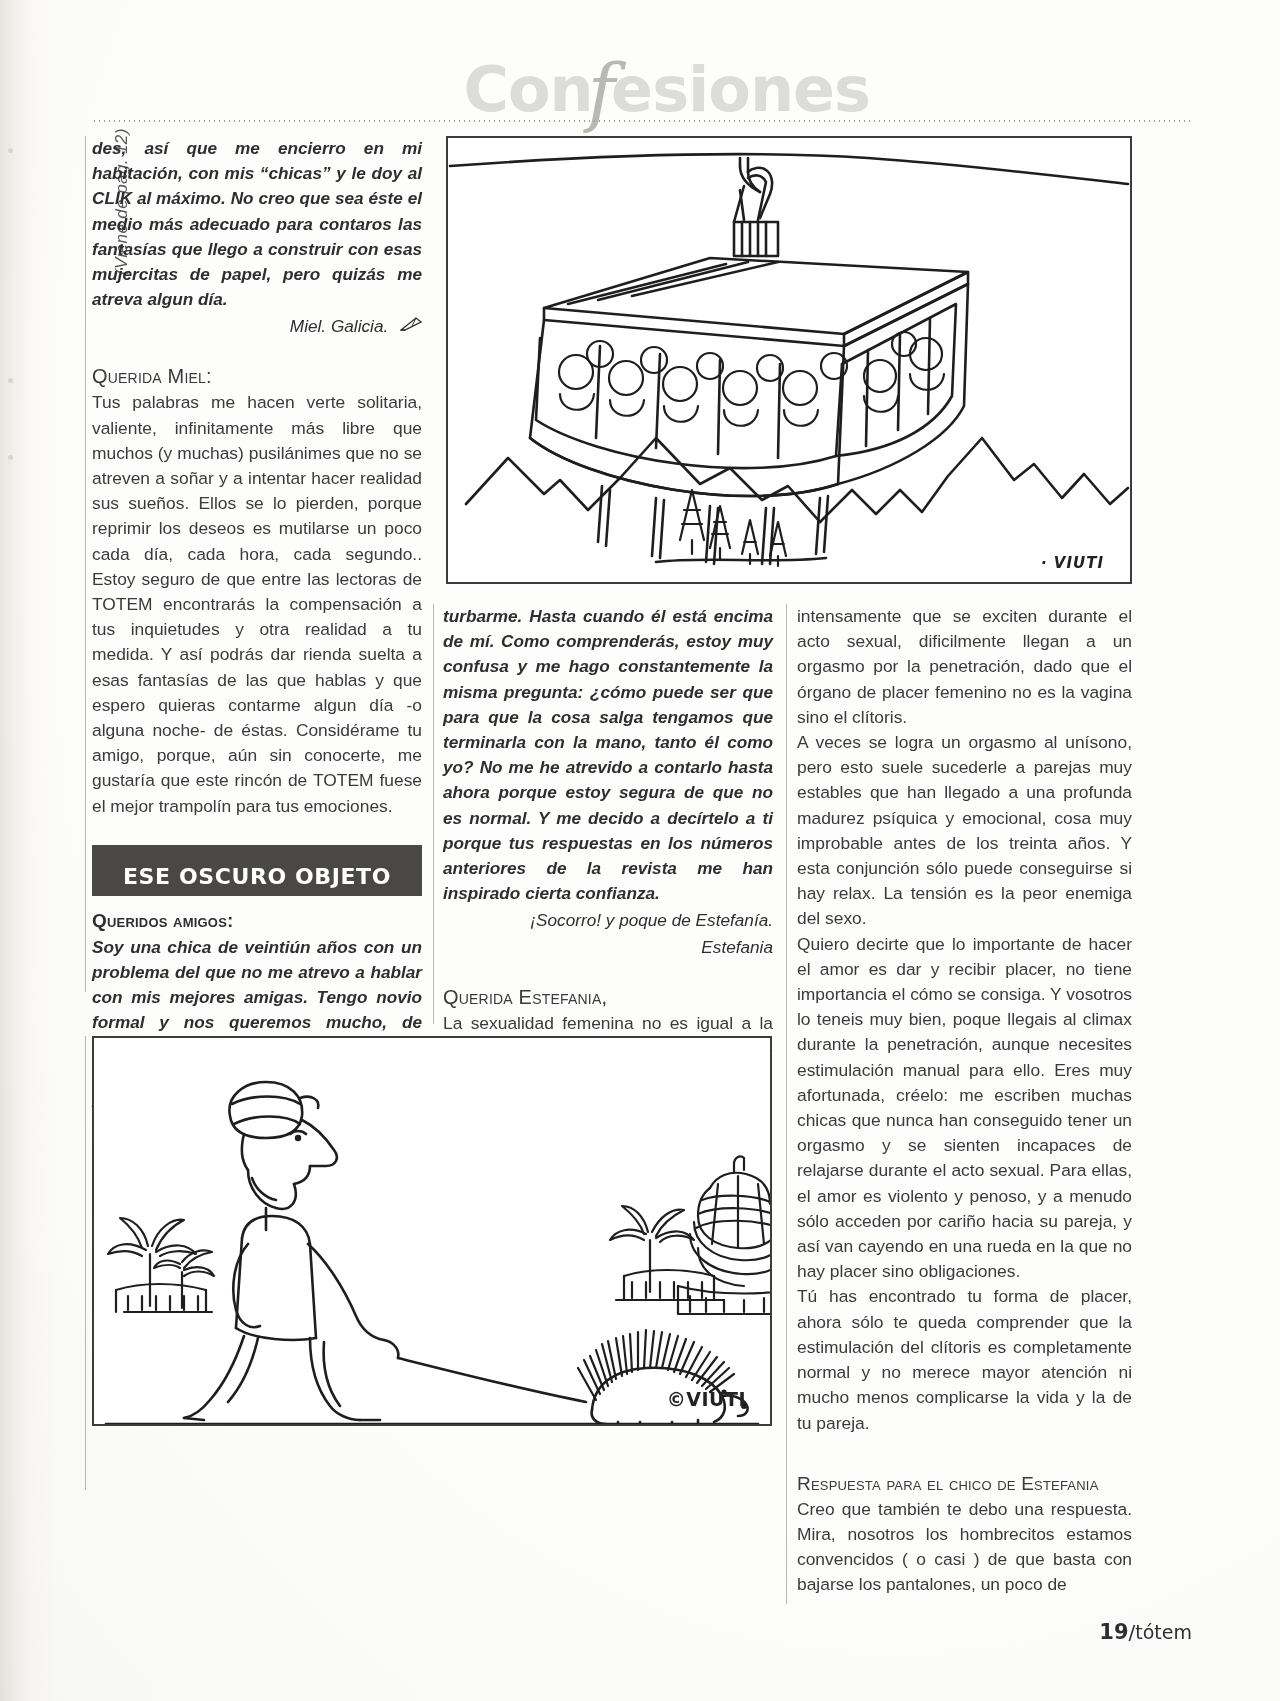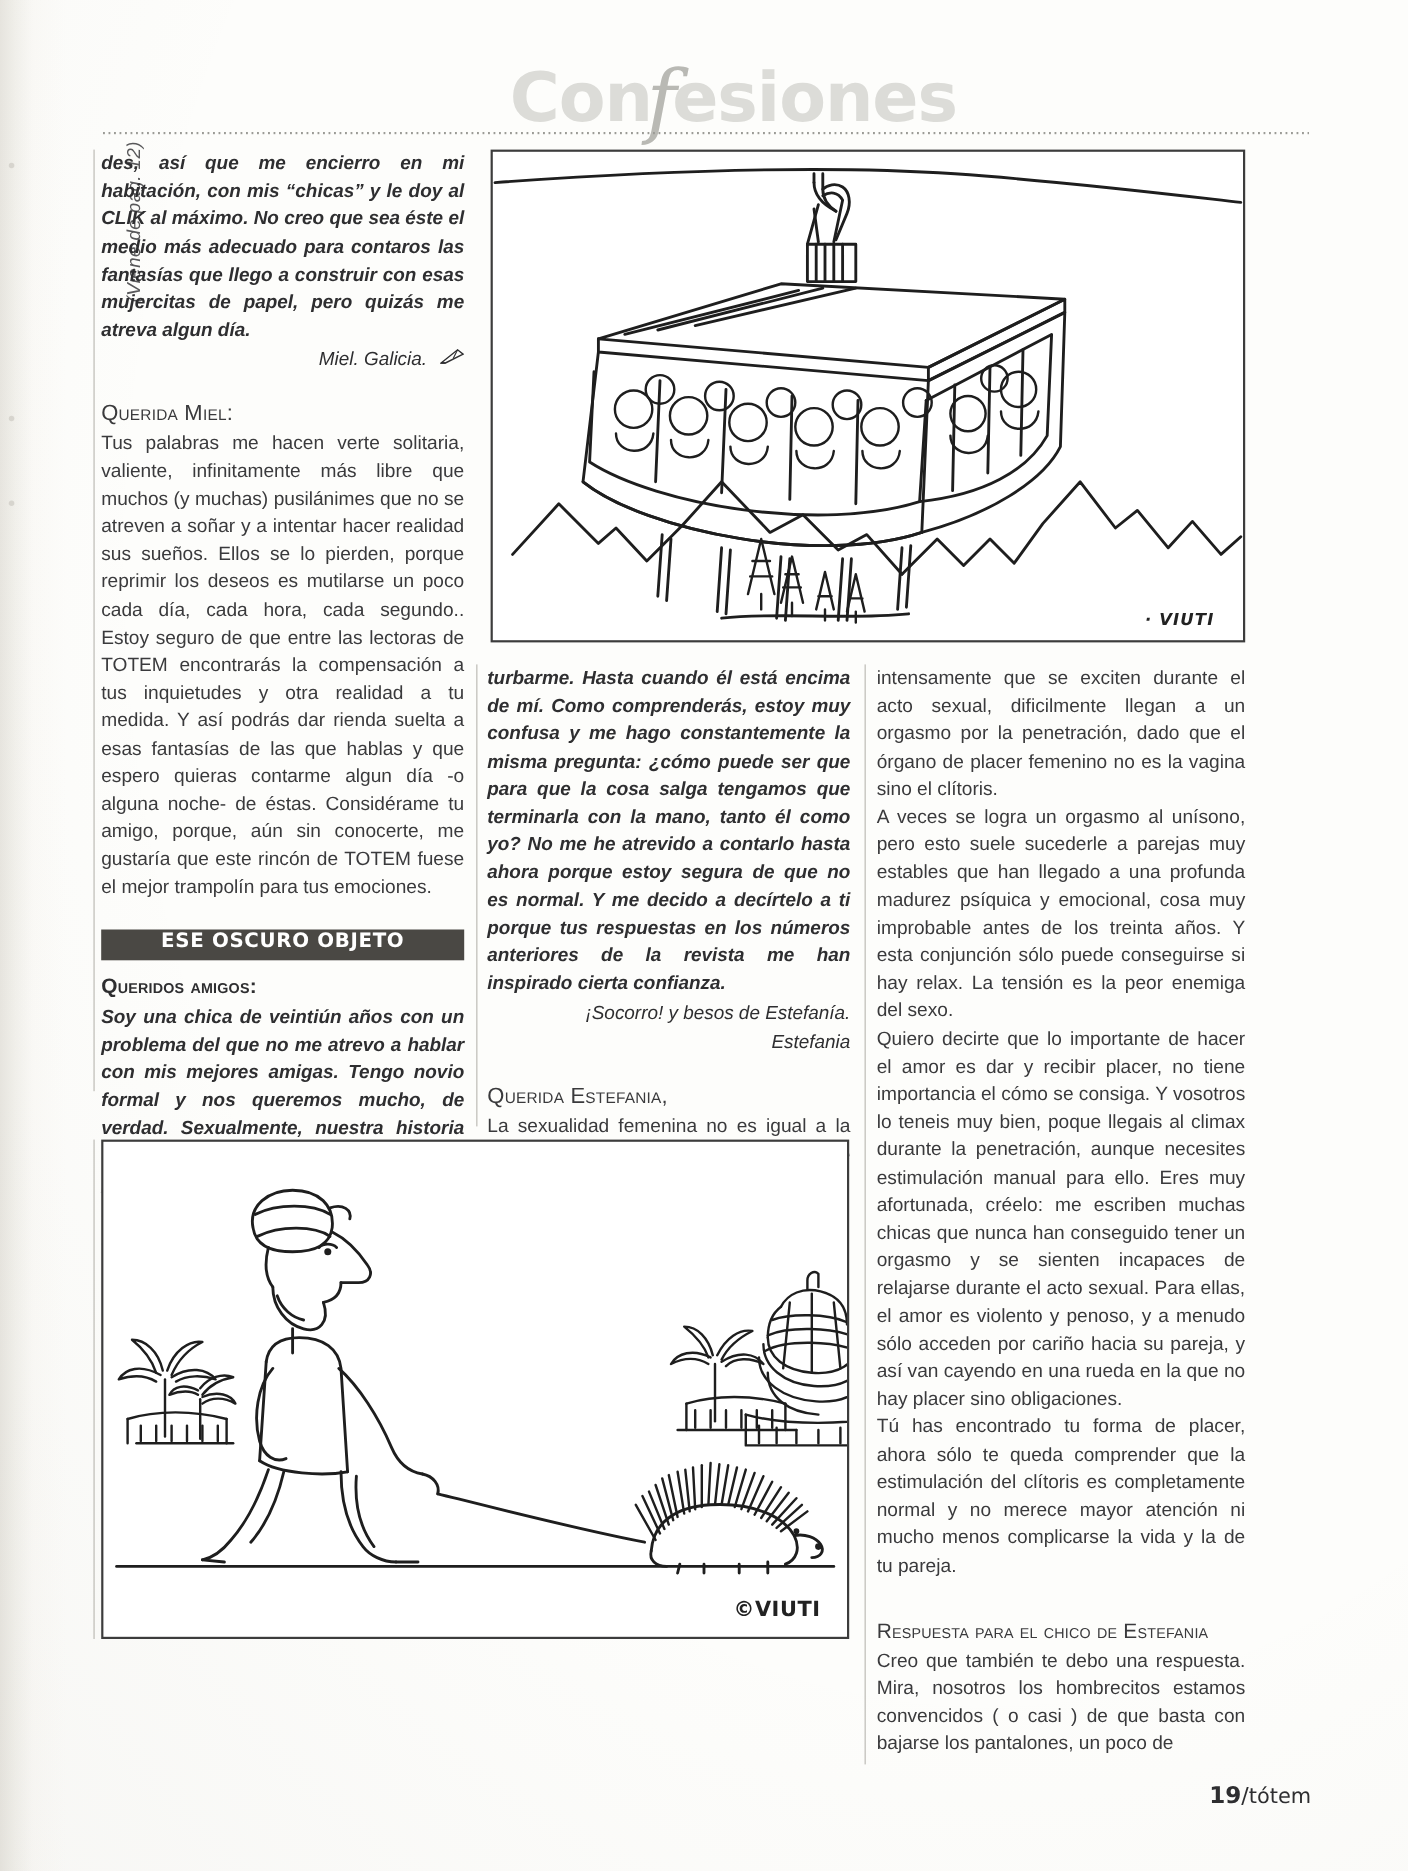--- a/index.html
+++ b/index.html
@@ -107,37 +107,37 @@
     margin-bottom:1px;
   }
   .smallcaps.italic { font-weight:700; font-size:19px; color:#2e2e30;}
   .gap { height:24px; }
 
   
   .section-band {
     background:#4a4844;
     color:#ffffff;
     font-weight:700;
-    font-size:18px;
+    font-size:22px;
     letter-spacing:.6px;
     text-align:center;
-    padding:0 0 7px 0;
+    padding:19px 0 7px 0;
     margin:26px 0 12px 0;
     font-family:"DejaVu Sans", sans-serif;
   }
 
   
   .cartoon {
     position:absolute;
     border:2px solid #3c3c3c;
     background:#ffffff;
     overflow:hidden;
   }
   #cartoon-top { left:446px; top:136px; width:686px; height:448px; }
-  #cartoon-bottom { left:92px; top:1036px; width:680px; height:454px; }
+  #cartoon-bottom { left:92px; top:1036px; width:680px; height:390px; }
   .sig {
     position:absolute;
     font-family:"DejaVu Sans", sans-serif;
     font-weight:700;
     color:#222;
   }
   #sig-top { right:26px; bottom:10px; font-size:15px; font-style:italic; letter-spacing:1px; }
   #sig-bottom { right:24px; bottom:14px; font-size:19px; letter-spacing:.5px; }
 
   
@@ -193,21 +193,21 @@
     <div class="body-text">Tus palabras me hacen verte solitaria, valiente, infinitamente más libre que muchos (y muchas) pusilánimes que no se atreven a soñar y a intentar hacer realidad sus sueños. Ellos se lo pierden, porque reprimir los deseos es mutilarse un poco cada día, cada hora, cada segundo.. Estoy seguro de que entre las lectoras de TOTEM encontrarás la compensación a tus inquietudes y otra realidad a tu medida. Y así podrás dar rienda suelta a esas fantasías de las que hablas y que espero quieras contarme algun día -o alguna noche- de éstas. Considérame tu amigo, porque, aún sin conocerte, me gustaría que este rincón de TOTEM fuese el mejor trampolín para tus emociones.</div>
 
     <div class="section-band">ESE OSCURO OBJETO</div>
 
     <div class="smallcaps italic">Queridos amigos:</div>
     <div class="letter">Soy una chica de veintiún años con un problema del que no me atrevo a hablar con mis mejores amigas. Tengo novio formal y nos queremos mucho, de verdad. Sexualmente, nuestra historia es super pero... y aquí viene el problema. Hacemos el amor desde hace más de tres años y cada vez que lo hacemos, si quiero llegar al orgasmo tengo que mas-</div>
   </div>
 
   <div class="col" id="colM">
     <div class="letter">turbarme. Hasta cuando él está encima de mí. Como comprenderás, estoy muy confusa y me hago constantemente la misma pregunta: ¿cómo puede ser que para que la cosa salga tengamos que terminarla con la mano, tanto él como yo? No me he atrevido a contarlo hasta ahora porque estoy segura de que no es normal. Y me decido a decírtelo a ti porque tus respuestas en los números anteriores de la revista me han inspirado cierta confianza.</div>
-    <div class="sign">¡Socorro! y besos de Estefanía.</div>
+    <div class="sign">¡Socorro! y poque de Estefanía.</div>
     <div class="sign sign-2">Estefania</div>
 
     <div class="gap"></div>
 
     <div class="smallcaps">Querida Estefania,</div>
     <div class="body-text">La sexualidad femenina no es igual a la masculina. Es más, podría decirse que son opuestas. Las mujeres, por muy</div>
   </div>
 
   <div class="col" id="colR">
     <div class="body-text">intensamente que se exciten durante el acto sexual, dificilmente llegan a un orgasmo por la penetración, dado que el órgano de placer femenino no es la vagina sino el clítoris.</div>

